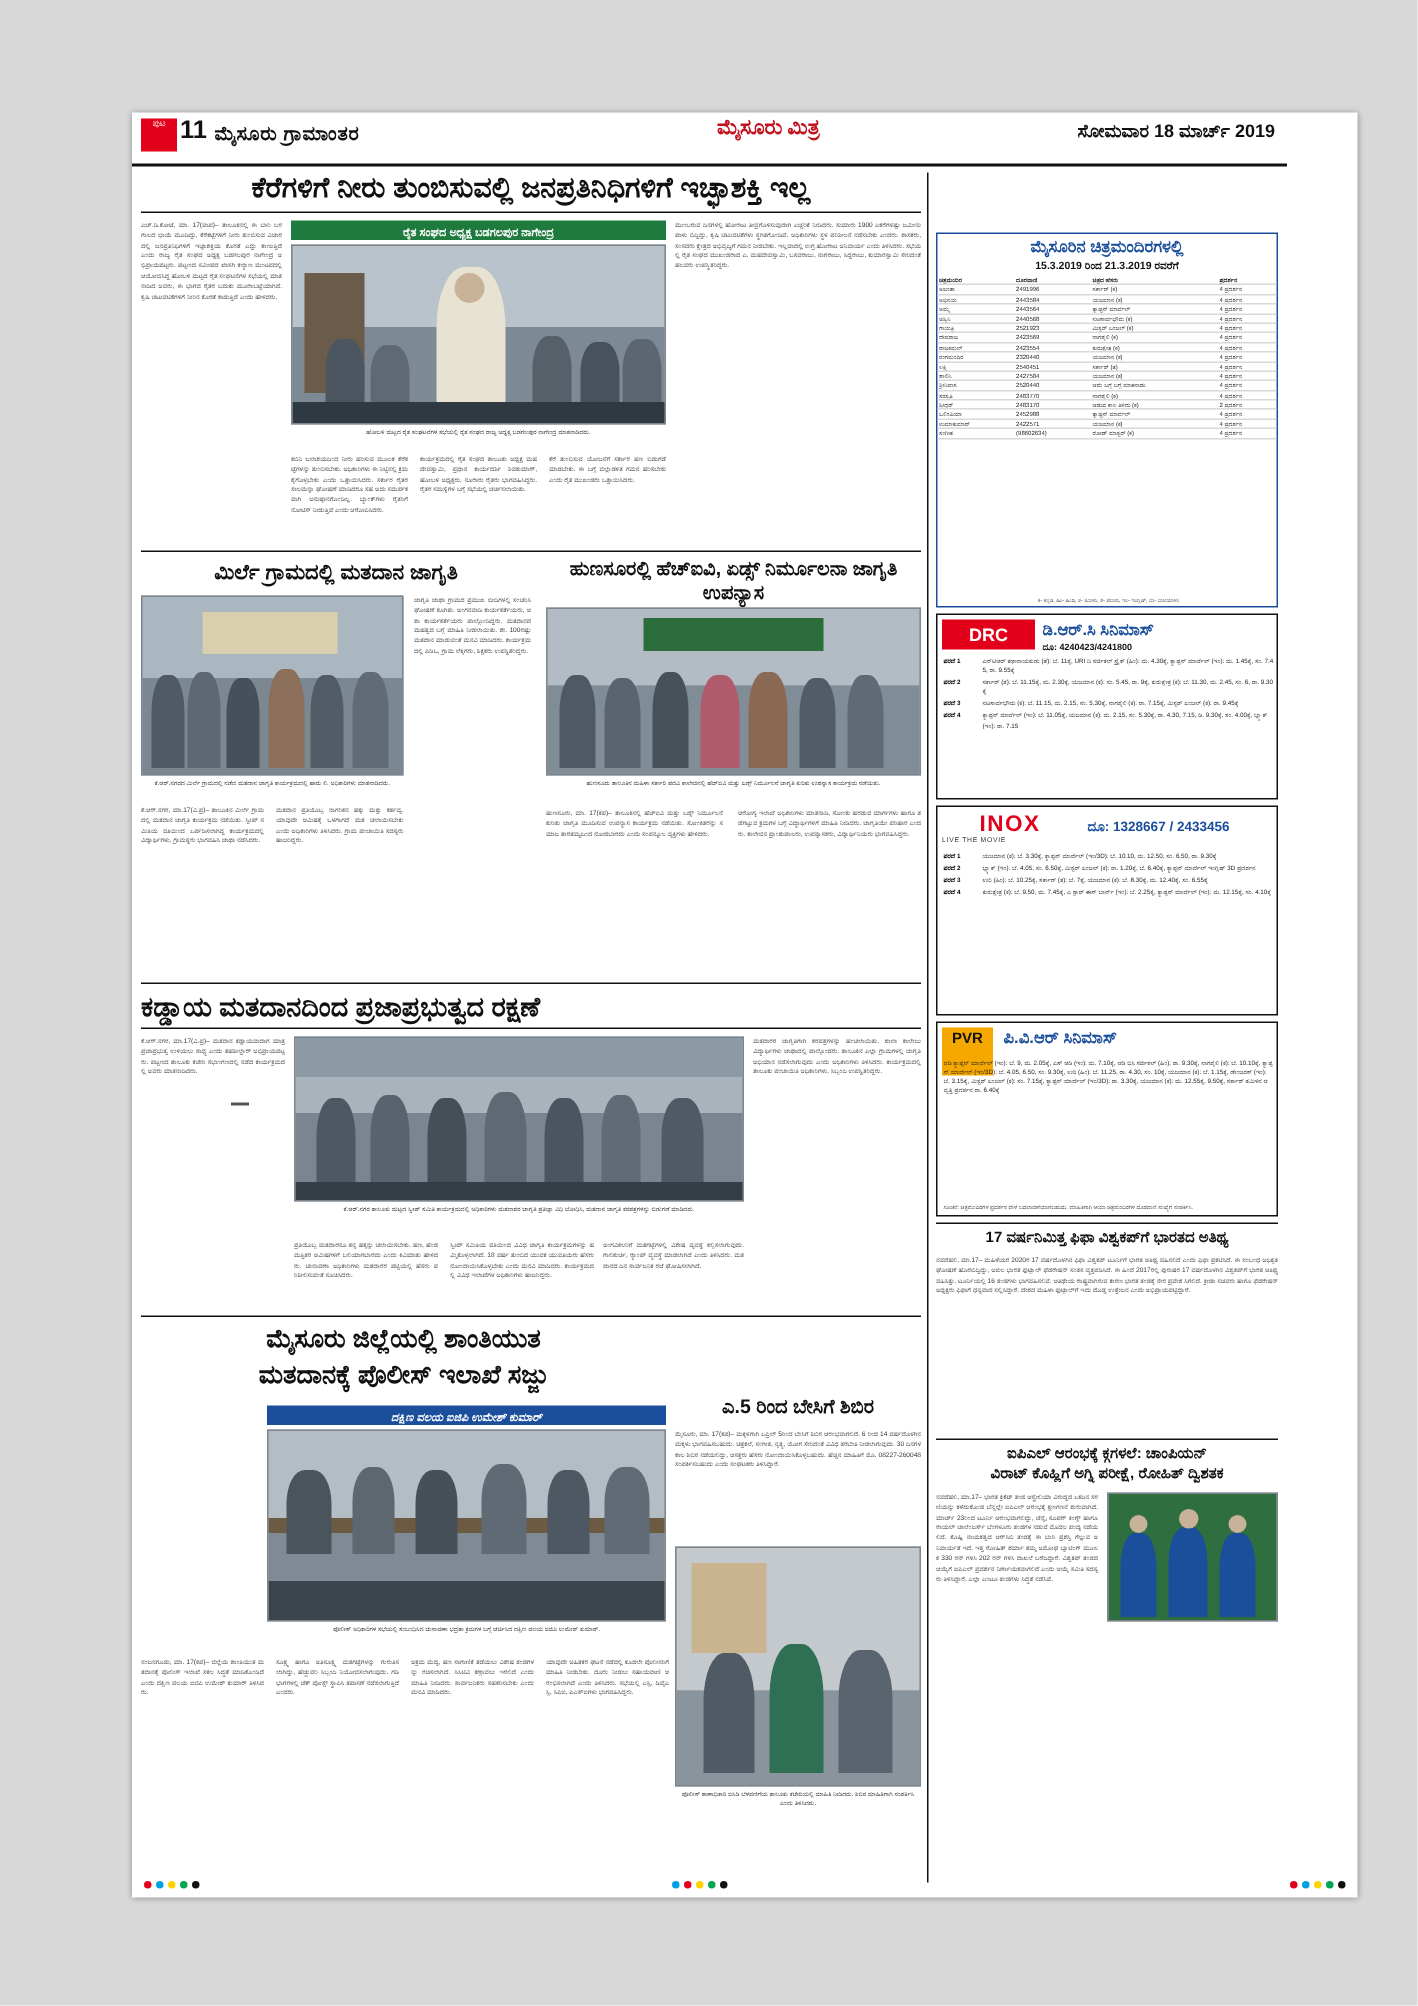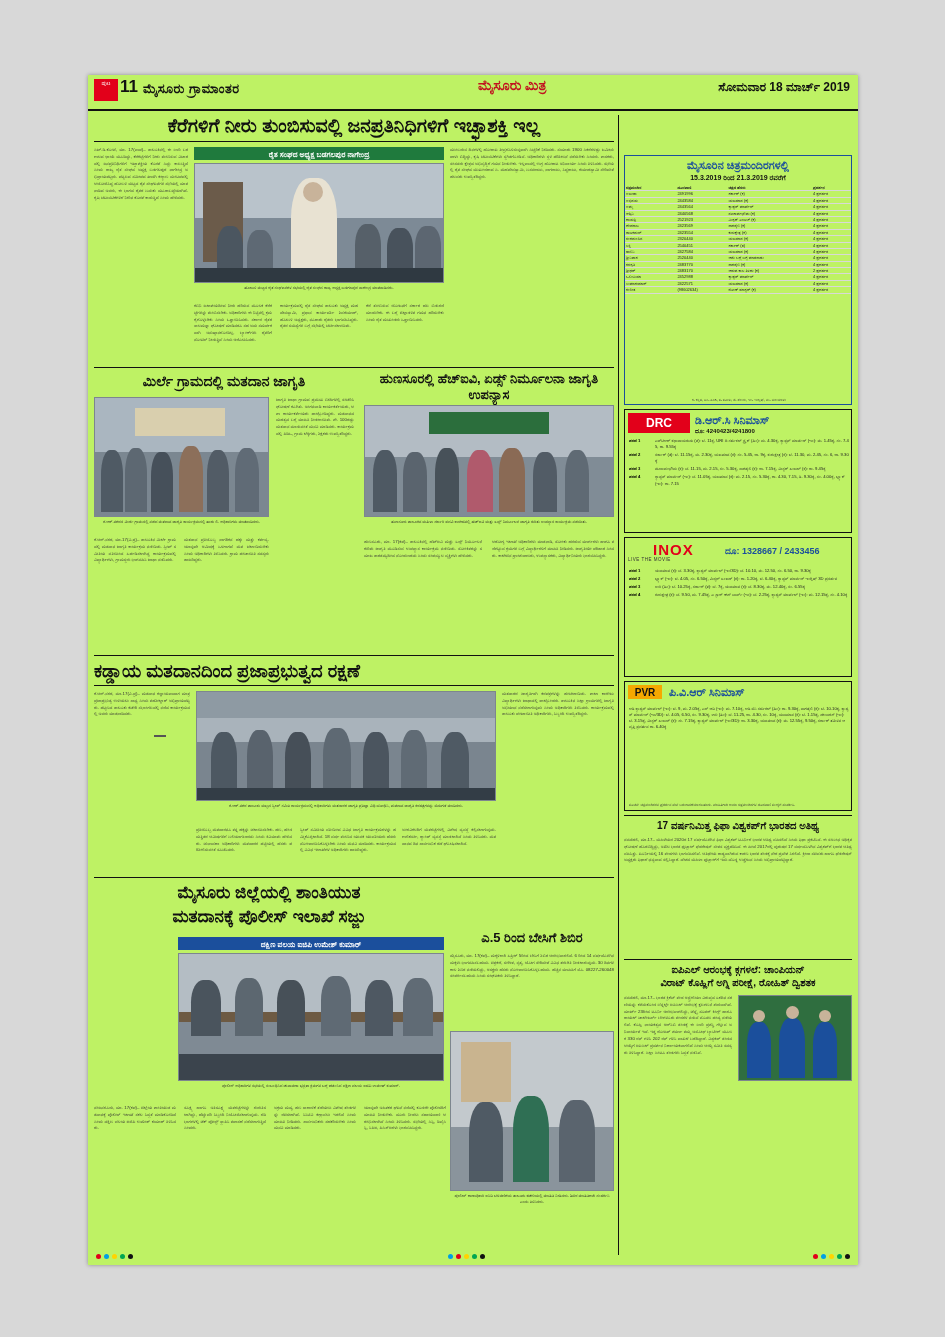--- a/index.html
+++ b/index.html
@@ -4,22 +4,23 @@
 <style>
   html,body{margin:0;padding:0;}
   body{
     width:945px;height:1337px;
     background:#d8d8d8;
     font-family:"Liberation Sans", sans-serif;
     overflow:hidden;
   }
   .page{
     position:absolute;left:88px;top:75px;width:770px;height:1190px;
-    background:#bef264;
+    background:#ffffff;
     box-shadow:0 0 4px rgba(0,0,0,.35);
+    padding-left:47px;
   }
   
   .masthead{
     position:absolute;left:0;top:0;width:770px;height:34px;
     border-bottom:2px solid #111;
   }
   .pg-badge{
     position:absolute;left:6px;top:4px;width:24px;height:22px;
     background:#e2001a;color:#fff;font-size:6px;text-align:center;
     line-height:7px;padding-top:1px;box-sizing:border-box;
@@ -180,21 +181,21 @@
   <div class="col-text" style="position:absolute;left:108px;top:752px;width:96px;height:44px;">ಪ್ರತಿಯೊಬ್ಬ ಮತದಾರನೂ ತನ್ನ ಹಕ್ಕನ್ನು ಚಲಾಯಿಸಬೇಕು. ಹಣ, ಹೆಂಡ ಮತ್ತಿತರ ಆಮಿಷಗಳಿಗೆ ಬಲಿಯಾಗಬಾರದು ಎಂದು ಕಿವಿಮಾತು ಹೇಳಿದರು. ಚುನಾವಣಾ ಅಧಿಕಾರಿಗಳು ಮತದಾರರ ಪಟ್ಟಿಯಲ್ಲಿ ಹೆಸರು ಪರಿಶೀಲಿಸುವಂತೆ ಸೂಚಿಸಿದರು.</div>
   <div class="col-text" style="position:absolute;left:212px;top:752px;width:96px;height:44px;">ಸ್ವೀಪ್ ಸಮಿತಿಯ ವತಿಯಿಂದ ವಿವಿಧ ಜಾಗೃತಿ ಕಾರ್ಯಕ್ರಮಗಳನ್ನು ಹಮ್ಮಿಕೊಳ್ಳಲಾಗಿದೆ. 18 ವರ್ಷ ತುಂಬಿದ ಯುವಕ ಯುವತಿಯರು ಹೆಸರು ನೋಂದಾಯಿಸಿಕೊಳ್ಳಬೇಕು ಎಂದು ಮನವಿ ಮಾಡಿದರು. ಕಾರ್ಯಕ್ರಮದಲ್ಲಿ ವಿವಿಧ ಇಲಾಖೆಗಳ ಅಧಿಕಾರಿಗಳು ಹಾಜರಿದ್ದರು.</div>
   <div class="col-text" style="position:absolute;left:314px;top:752px;width:94px;height:44px;">ಅಂಗವಿಕಲರಿಗೆ ಮತಗಟ್ಟೆಗಳಲ್ಲಿ ವಿಶೇಷ ವ್ಯವಸ್ಥೆ ಕಲ್ಪಿಸಲಾಗುವುದು. ಗಾಲಿಕುರ್ಚಿ, ರ‍್ಯಾಂಪ್ ವ್ಯವಸ್ಥೆ ಮಾಡಲಾಗಿದೆ ಎಂದು ತಿಳಿಸಿದರು. ಮತದಾನದ ದಿನ ಸಾರ್ವಜನಿಕ ರಜೆ ಘೋಷಿಸಲಾಗಿದೆ.</div>
   <div class="col-text" style="position:absolute;left:414px;top:616px;width:112px;height:180px;">ಮತದಾರರ ಜಾಗೃತಿಗಾಗಿ ಕರಪತ್ರಗಳನ್ನು ಹಂಚಲಾಯಿತು. ಶಾಲಾ ಕಾಲೇಜು ವಿದ್ಯಾರ್ಥಿಗಳು ಜಾಥಾದಲ್ಲಿ ಪಾಲ್ಗೊಂಡರು. ತಾಲೂಕಿನ ಎಲ್ಲಾ ಗ್ರಾಮಗಳಲ್ಲಿ ಜಾಗೃತಿ ಅಭಿಯಾನ ನಡೆಸಲಾಗುವುದು ಎಂದು ಅಧಿಕಾರಿಗಳು ತಿಳಿಸಿದರು. ಕಾರ್ಯಕ್ರಮದಲ್ಲಿ ತಾಲೂಕು ಪಂಚಾಯಿತಿ ಅಧಿಕಾರಿಗಳು, ಸಿಬ್ಬಂದಿ ಉಪಸ್ಥಿತರಿದ್ದರು.</div>
 
   <div class="rule" style="left:6px;top:802px;width:520px;height:1px;"></div>
 
   <div class="hl" style="position:absolute;left:6px;top:808px;width:350px;font-size:17px;text-align:center;">ಮೈಸೂರು ಜಿಲ್ಲೆಯಲ್ಲಿ ಶಾಂತಿಯುತ</div>
   <div class="hl" style="position:absolute;left:6px;top:832px;width:350px;font-size:17px;text-align:center;">ಮತದಾನಕ್ಕೆ ಪೊಲೀಸ್ ಇಲಾಖೆ ಸಜ್ಜು</div>
 
-  <div class="banner blue" style="left:90px;top:862px;width:266px;height:13px;">ದಕ್ಷಿಣ ವಲಯ ಐಜಿಪಿ ಉಮೇಶ್ ಕುಮಾರ್</div>
+  <div class="banner blue" style="left:90px;top:862px;width:266px;height:13px;font-style:italic;">ದಕ್ಷಿಣ ವಲಯ ಐಜಿಪಿ ಉಮೇಶ್ ಕುಮಾರ್</div>
 
   <div class="photo" style="left:90px;top:878px;width:266px;height:128px;">
     <div class="sky" style="background:#b4bdc4;"></div>
       <div class="grnd" style="background:#7f8a94;"></div>
     <div class="p3" style="left:0;top:58px;width:266px;height:10px;background:#6d5a43;"></div>
     <div class="p1" style="left:12px;top:26px;width:30px;height:56px;background:#4a545d;"></div>
     <div class="p1" style="left:56px;top:24px;width:28px;height:58px;background:#5c6770;"></div>
     <div class="p1" style="left:98px;top:26px;width:28px;height:56px;background:#475058;"></div>
     <div class="p1" style="left:142px;top:22px;width:30px;height:60px;background:#5f6a74;"></div>
     <div class="p1" style="left:186px;top:26px;width:28px;height:56px;background:#4e5862;"></div>
@@ -381,21 +382,21 @@
         <div class="kv" style="flex:1">ಉರಿ (ಹಿಂ): ಬೆ. 10.25ಕ್ಕೆ, ಸರ್ಕಾರ್ (ತ): ಬೆ. 7ಕ್ಕೆ, ಯಜಮಾನ (ಕ): ಬೆ. 8.30ಕ್ಕೆ, ಮ. 12.40ಕ್ಕೆ, ಸಂ. 6.55ಕ್ಕೆ</div>
       </div>
       <div style="display:flex;gap:2px;">
         <div style="font-size:4.2px;font-weight:bold;width:24px;flex:none;">ಪರದೆ 4</div>
         <div class="kv" style="flex:1">ಕುರುಕ್ಷೇತ್ರ (ಕ): ಬೆ. 9.50, ಮ. 7.45ಕ್ಕೆ, ಎ ಸ್ಟಾರ್ ಈಸ್ ಬಾರ್ನ್ (ಇಂ): ಬೆ. 2.25ಕ್ಕೆ, ಕ್ಯಾಪ್ಟನ್ ಮಾರ್ವೆಲ್ (ಇಂ): ಮ. 12.15ಕ್ಕೆ, ಸಂ. 4.10ಕ್ಕೆ</div>
       </div>
     </div>
   </div>
 
   <div class="adbox" style="left:536px;top:606px;width:228px;height:130px;border:1px solid #111;">
-    <div style="position:absolute;left:3px;top:3px;width:34px;height:14px;background:#f5a800;color:#111;
+    <div style="position:absolute;left:3px;top:3px;width:34px;height:32px;background:#f5a800;color:#111;
                 font-size:10px;font-weight:bold;text-align:center;line-height:16px;">PVR</div>
     <div style="position:absolute;left:44px;top:4px;font-size:11px;font-weight:bold;color:#1b4f9c;">ಪಿ.ವಿ.ಆರ್ ಸಿನಿಮಾಸ್</div>
     <div class="kv" style="position:absolute;left:4px;top:24px;width:220px;height:76px;overflow:hidden;">ಆಡಿ ಕ್ಯಾಪ್ಟನ್ ಮಾರ್ವೆಲ್ (ಇಂ): ಬೆ. 9, ಮ. 2.05ಕ್ಕೆ, ಎಸ್ ಆಡಿ (ಇಂ): ಮ. 7.10ಕ್ಕೆ, ಆಡಿ ಬಿಸಿ ಸರ್ಜಿಕಲ್ (ಹಿಂ): ರಾ. 9.30ಕ್ಕೆ, ನಾಗಶೈಲಿ (ಕ): ಬೆ. 10.10ಕ್ಕೆ, ಕ್ಯಾಪ್ಟನ್ ಮಾರ್ವೆಲ್ (ಇಂ/3D): ಬೆ. 4.05, 6.50, ಸಂ. 9.30ಕ್ಕೆ, ಉರಿ (ಹಿಂ): ಬೆ. 11.25, ರಾ. 4.30, ಸಂ. 10ಕ್ಕೆ, ಯಜಮಾನ (ಕ): ಬೆ. 1.15ಕ್ಕೆ, ಡೇಂಜರಸ್ (ಇಂ): ಬೆ. 3.15ಕ್ಕೆ, ಮಿಸ್ಟರ್ ಏಂಜಲ್ (ಕ): ಸಂ. 7.15ಕ್ಕೆ, ಕ್ಯಾಪ್ಟನ್ ಮಾರ್ವೆಲ್ (ಇಂ/3D): ರಾ. 3.30ಕ್ಕೆ, ಯಜಮಾನ (ಕ): ಮ. 12.55ಕ್ಕೆ, 9.50ಕ್ಕೆ, ಸರ್ಕಾರ್ ತಮಿಳಿನ ಆವೃತ್ತಿ ಪ್ರದರ್ಶನ ರಾ. 6.40ಕ್ಕೆ</div>
     <div style="position:absolute;left:4px;bottom:3px;width:220px;font-size:3.8px;color:#333;text-align:justify;">ಸೂಚನೆ: ಚಿತ್ರಮಂದಿರಗಳ ಪ್ರದರ್ಶನ ವೇಳೆ ಬದಲಾವಣೆಯಾಗಬಹುದು. ಮಾಹಿತಿಗಾಗಿ ಆಯಾ ಚಿತ್ರಮಂದಿರಗಳ ದೂರವಾಣಿ ಸಂಖ್ಯೆಗೆ ಸಂಪರ್ಕಿಸಿ.</div>
   </div>
 
   <div class="rule" style="left:536px;top:740px;width:228px;height:1px;"></div>
   <div class="hl" style="position:absolute;left:536px;top:745px;width:228px;font-size:10px;text-align:center;">17 ವರ್ಷನಿಮಿತ್ತ ಫಿಫಾ ವಿಶ್ವಕಪ್‌ಗೆ ಭಾರತದ ಅತಿಥ್ಯ</div>
   <div class="col-text" style="position:absolute;left:536px;top:762px;width:228px;height:118px;">ನವದೆಹಲಿ, ಮಾ.17– ಮಹಿಳೆಯರ 2020ರ 17 ವರ್ಷದೊಳಗಿನ ಫಿಫಾ ವಿಶ್ವಕಪ್ ಟೂರ್ನಿಗೆ ಭಾರತ ಆತಿಥ್ಯ ವಹಿಸಲಿದೆ ಎಂದು ಫಿಫಾ ಪ್ರಕಟಿಸಿದೆ. ಈ ಸಂಬಂಧ ಅಧಿಕೃತ ಘೋಷಣೆ ಹೊರಬಿದ್ದಿದ್ದು, ಅಖಿಲ ಭಾರತ ಫುಟ್ಬಾಲ್ ಫೆಡರೇಷನ್ ಸಂತಸ ವ್ಯಕ್ತಪಡಿಸಿದೆ. ಈ ಹಿಂದೆ 2017ರಲ್ಲಿ ಪುರುಷರ 17 ವರ್ಷದೊಳಗಿನ ವಿಶ್ವಕಪ್‌ಗೆ ಭಾರತ ಆತಿಥ್ಯ ವಹಿಸಿತ್ತು. ಟೂರ್ನಿಯಲ್ಲಿ 16 ತಂಡಗಳು ಭಾಗವಹಿಸಲಿವೆ. ಆತಿಥೇಯ ರಾಷ್ಟ್ರವಾಗಿರುವ ಕಾರಣ ಭಾರತ ತಂಡಕ್ಕೆ ನೇರ ಪ್ರವೇಶ ಸಿಗಲಿದೆ. ಕ್ರೀಡಾ ಸಚಿವರು ಹಾಗೂ ಫೆಡರೇಷನ್ ಅಧ್ಯಕ್ಷರು ಫಿಫಾಗೆ ಧನ್ಯವಾದ ಸಲ್ಲಿಸಿದ್ದಾರೆ. ದೇಶದ ಮಹಿಳಾ ಫುಟ್ಬಾಲ್‌ಗೆ ಇದು ದೊಡ್ಡ ಉತ್ತೇಜನ ಎಂದು ಅಭಿಪ್ರಾಯಪಟ್ಟಿದ್ದಾರೆ.</div>
 

